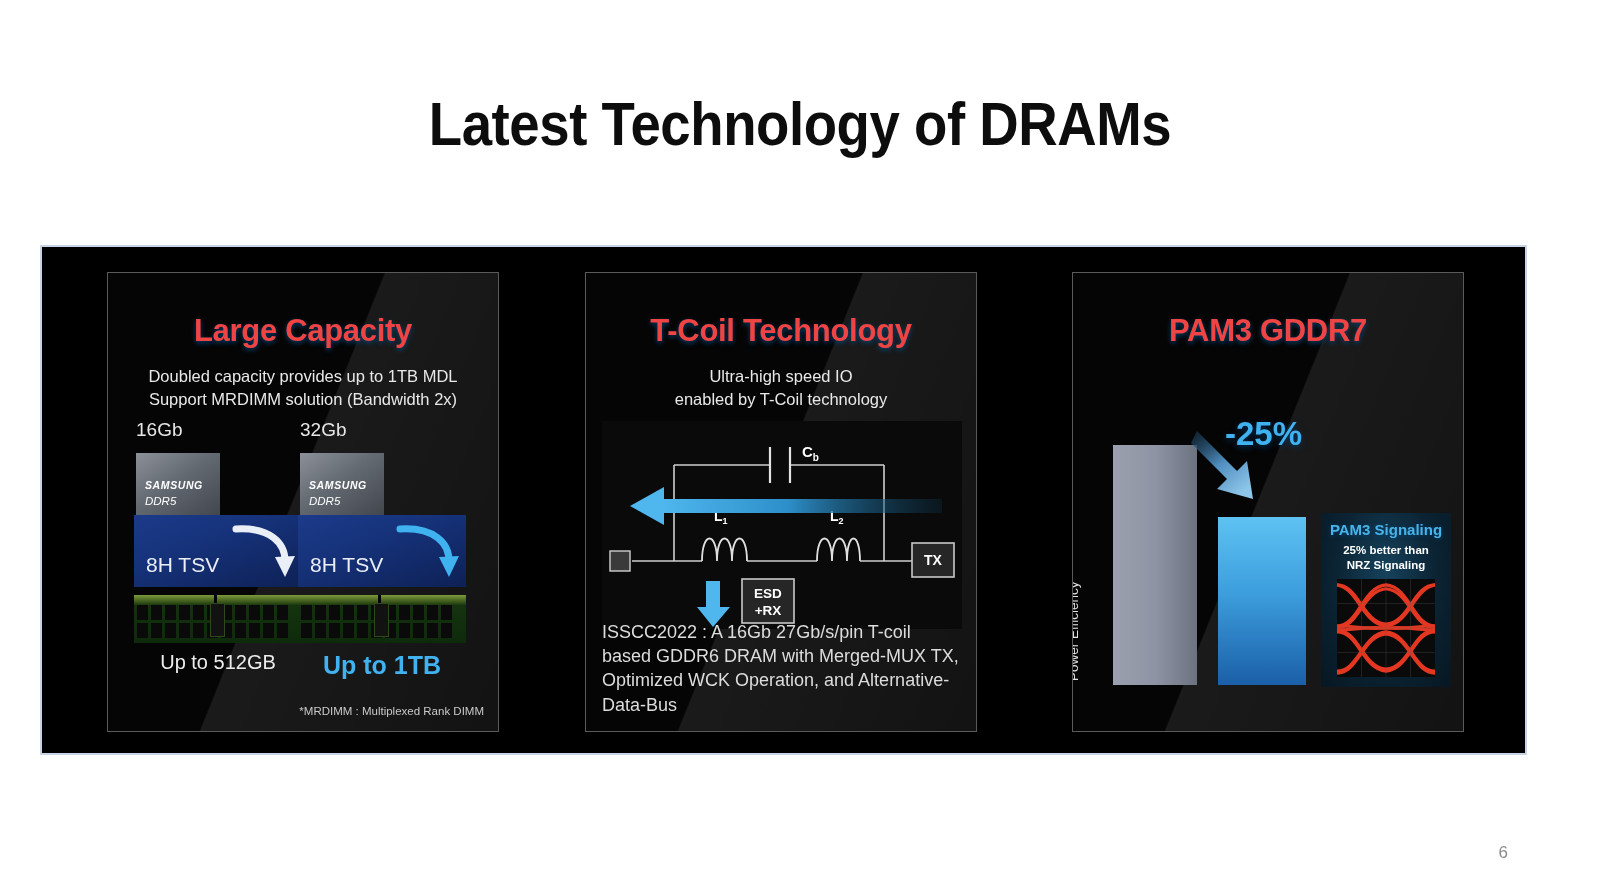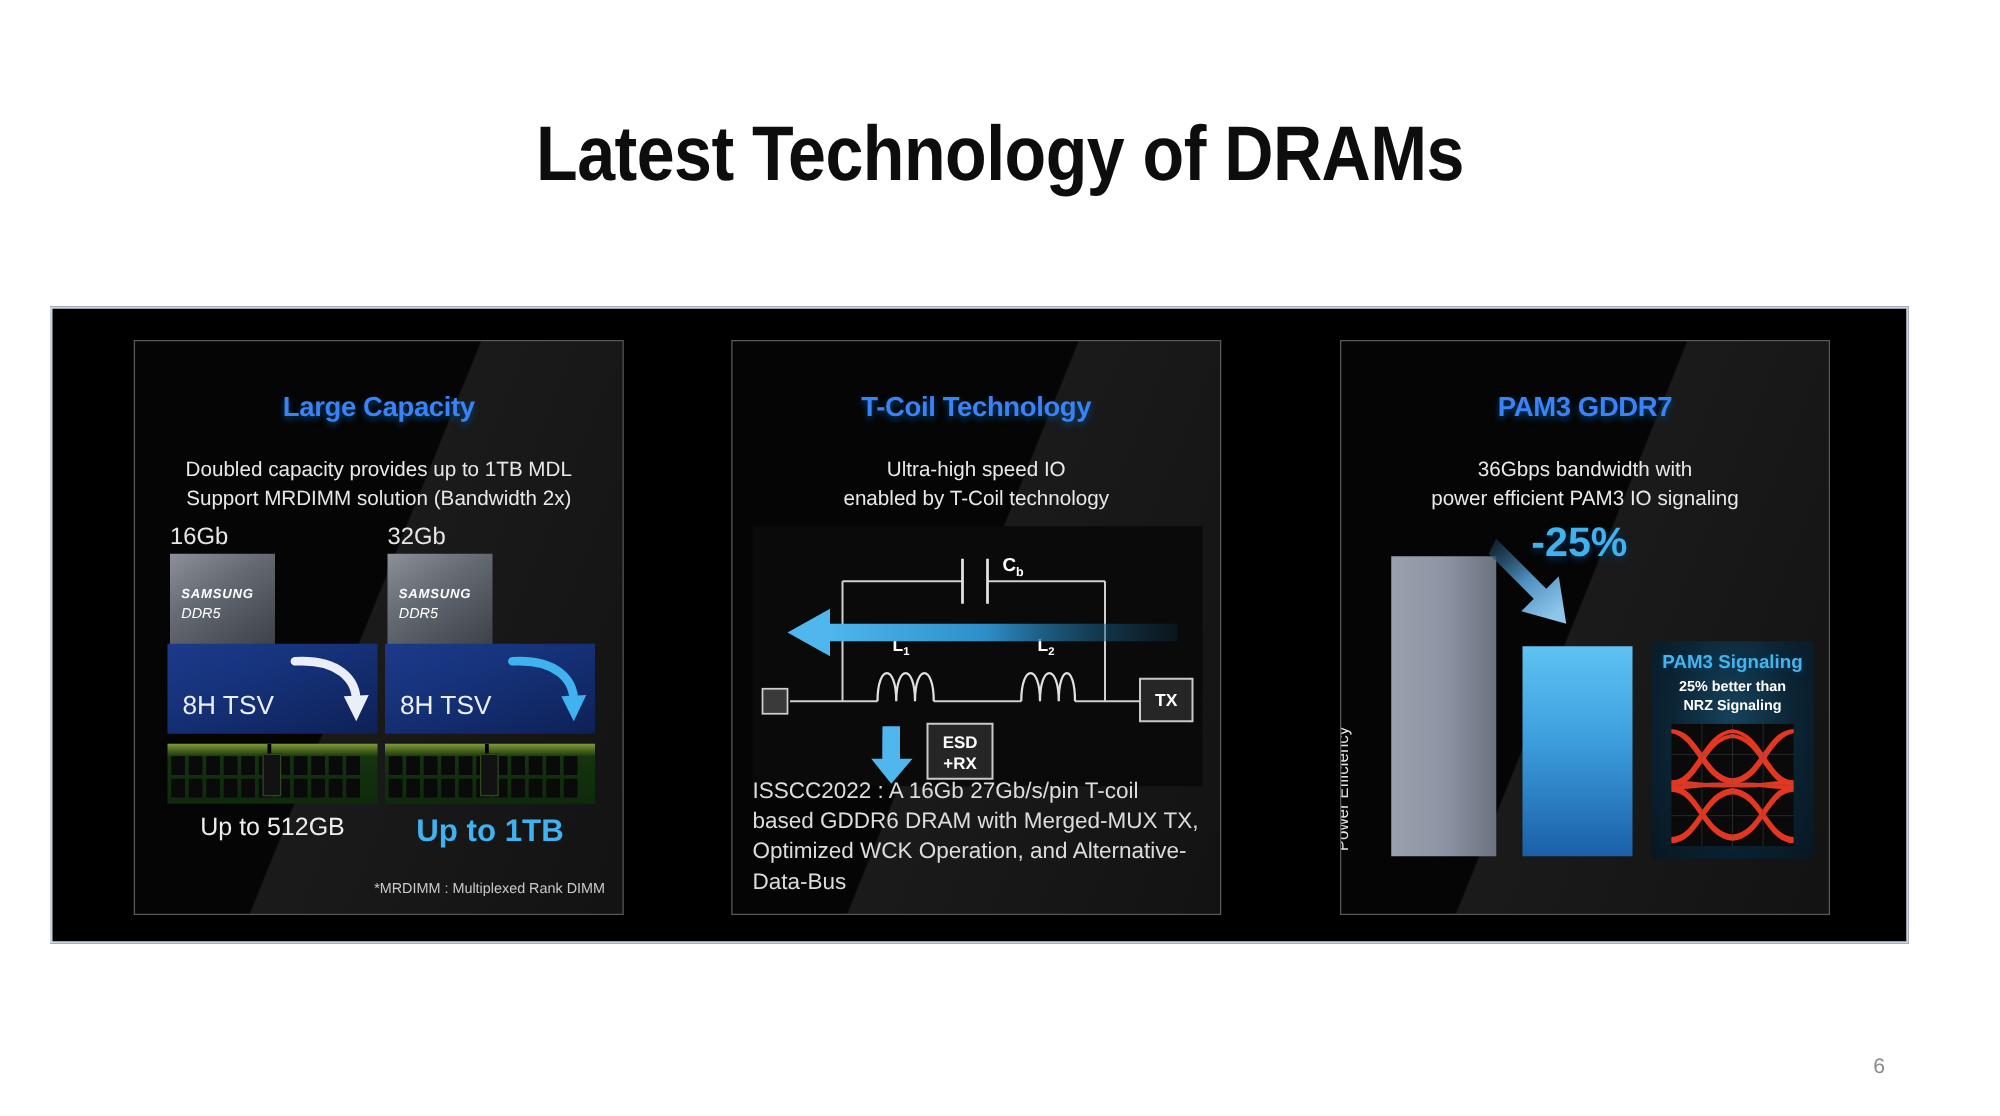--- a/index.html
+++ b/index.html
@@ -56,39 +56,39 @@
   .sheen {
     position: absolute; inset: 0;
     background: linear-gradient(112deg, rgba(255,255,255,0) 0%, rgba(255,255,255,0) 48%,
                 rgba(255,255,255,0.085) 48.3%, rgba(255,255,255,0.055) 100%);
     pointer-events: none;
   }
 
   .panel-heading {
     position: absolute; top: 40px; left: 0; width: 100%;
     text-align: center;
-    font-size: 22px; font-weight: bold;
-    color: #3b82f6;
+    font-size: 31px; font-weight: bold;
+    color: #ef4444;
     text-shadow: 0 2px 5px rgba(0,80,140,0.8);
     letter-spacing: -0.3px;
   }
   .panel-sub {
     position: absolute; top: 92px; left: 0; width: 100%;
     text-align: center;
     font-size: 16.5px; line-height: 1.38;
     color: #e8e8e8;
   }
 
   
   .cap-group { position: absolute; }
   .cap-group.left  { left: 26px;  top: 146px; width: 168px; }
-  .cap-group.right { left: 200px; top: 146px; width: 168px; }
+  .cap-group.right { left: 190px; top: 146px; width: 168px; }
 
   .cap-label {
-    font-size: 19px; color: #e6e6e6; margin-bottom: 2px; padding-left: 2px;
+    font-size: 19px; color: #e6e6e6; margin-bottom: 12px; padding-left: 2px;
   }
   .chip {
     width: 84px; height: 78px;
     background: linear-gradient(145deg,#8c9199 0%, #646a72 40%, #3a3e45 100%);
     position: relative;
     margin-left: 2px;
     font-style: italic;
   }
   .chip-brand {
     position: absolute; left: 9px; top: 26px;
@@ -377,24 +377,20 @@
         </svg>
       </div>
 
       <div class="cite">ISSCC2022 : A 16Gb 27Gb/s/pin T-coil based GDDR6 DRAM with Merged-MUX TX, Optimized WCK Operation, and Alternative-Data-Bus</div>
     </div>
 
     <div class="panel p3">
       <div class="sheen"></div>
 
       <div class="panel-heading">PAM3 GDDR7</div>
-      <div class="panel-sub">
-        <div>36Gbps bandwidth with</div>
-        <div>power efficient  PAM3 IO signaling</div>
-      </div>
 
       <div class="chart-area">
         <div class="axis-label">Power Efficiency</div>
 
         <div class="bar gray"></div>
         <div class="bar blue"></div>
 
         <div class="pct">-25%</div>
 
         <svg style="position:absolute;left:118px;top:12px;" width="78" height="84" viewBox="0 0 78 84">

